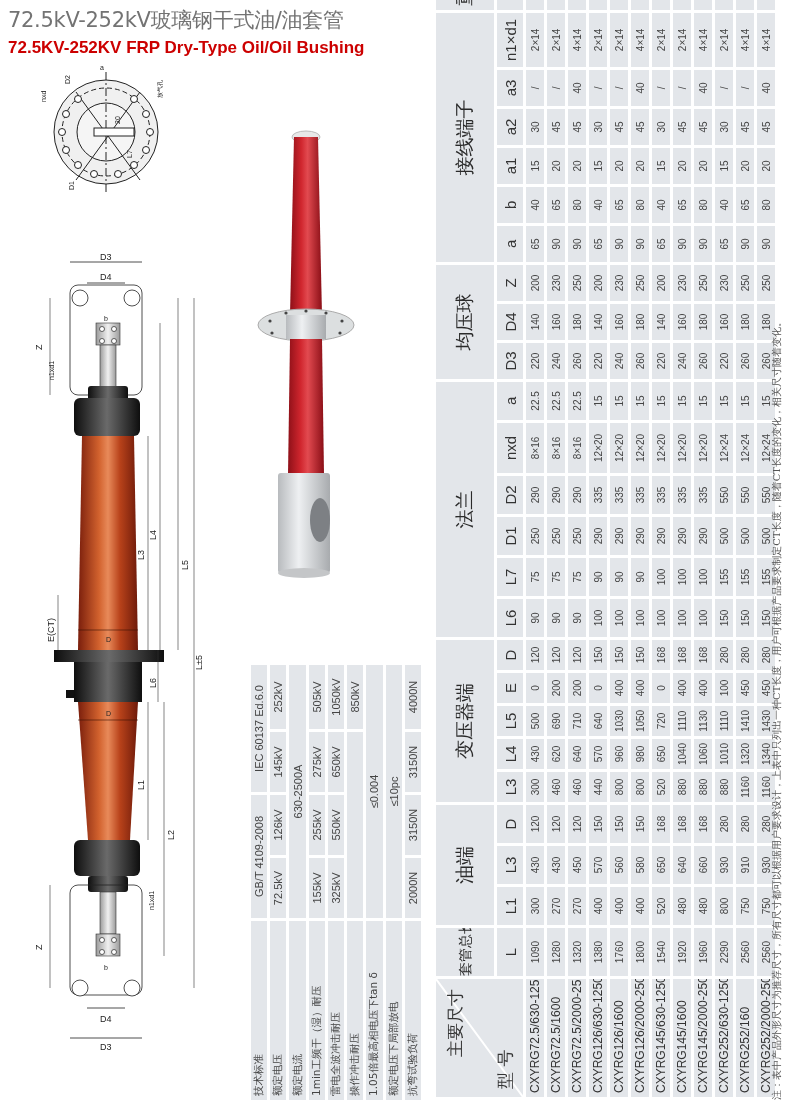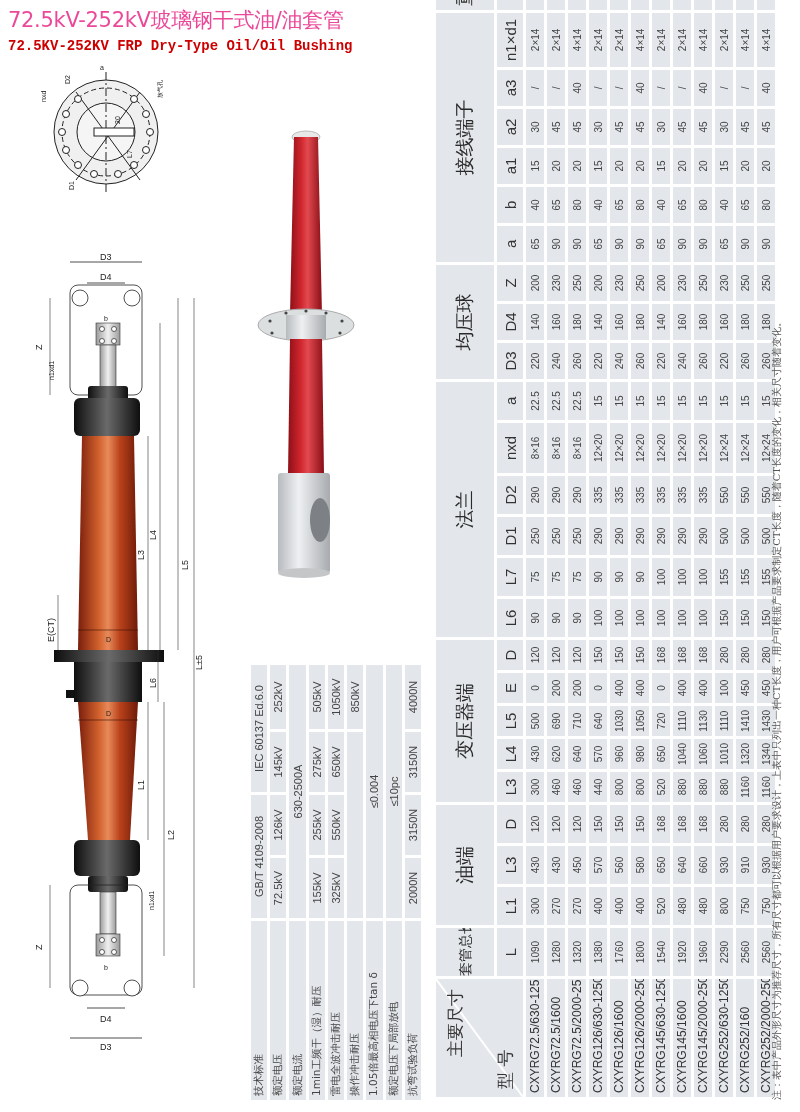--- a/index.html
+++ b/index.html
@@ -4,27 +4,27 @@
 <style>
   html, body { margin: 0; padding: 0; }
   body {
     width: 800px; height: 1112px; position: relative; overflow: hidden;
     background: #ffffff;
     font-family: "Liberation Sans", "DejaVu Sans", sans-serif;
     color: #222;
   }
   .title-cn {
     position: absolute; left: 8px; top: 6px;
-    font-size: 21px; color: #ec4899; letter-spacing: -0.3px;
+    font-size: 21px; color: #737373; letter-spacing: -0.3px;
     font-family: "DejaVu Sans", sans-serif;
   }
   .title-en {
     position: absolute; left: 8px; top: 38px;
-    font-size: 14px; font-weight: bold; color: #cc0000;
-    font-family: Liberation Mono, monospace;
+    font-size: 17px; font-weight: bold; color: #cc0000;
+    font-family: Liberation Sans, sans-serif;
   }
   
   .main-table-wrap {
     position: absolute;
     left: 433px; top: 1100px;
     width: 1090px; height: 328px;
     transform-origin: 0 0;
     transform: rotate(-90deg);
   }
   table.spec {

